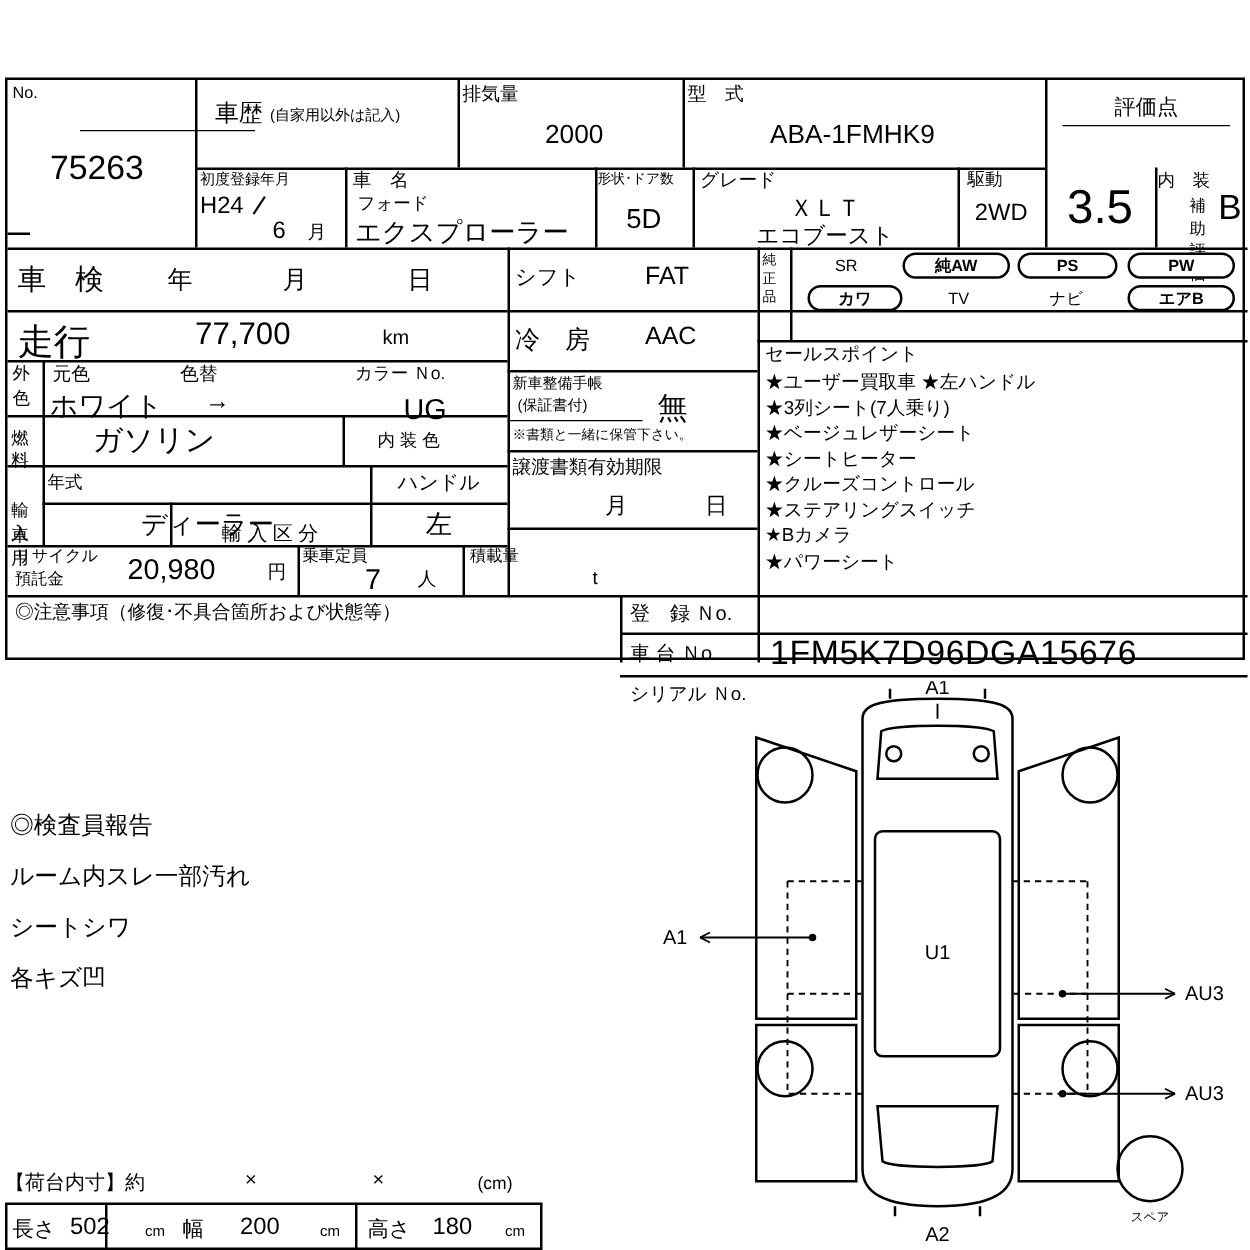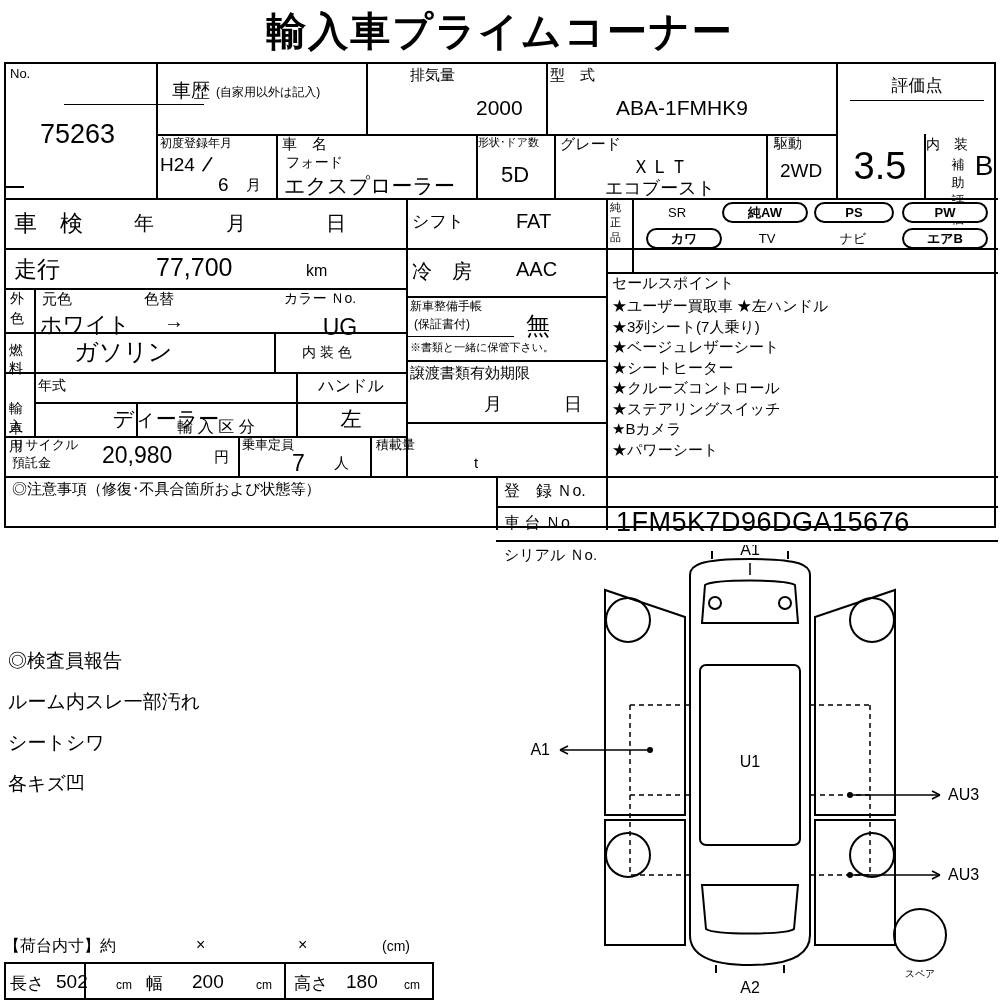--- a/index.html
+++ b/index.html
@@ -58,21 +58,20 @@
   .ins .hd { font-size:19px; }
 
   
   #diagram { position:absolute; left:500px; top:545px; width:500px; height:455px; }
 </style>
 </head>
 <body>
 
 <div class="sheet">
 
-  <div class="title">輸入車プライムコーナー</div>
 
   <div class="bx" id="topframe">
 
     <div class="hline" style="left:150px; top:70px; width:680px;"></div>
 
     <div class="hline" style="left:0px; top:134px; width:992px;"></div>
 
     <div class="hline" style="left:0px; top:184px; width:400px;"></div>
 
     <div class="hline" style="left:0px; top:224px; width:400px;"></div>
@@ -129,21 +128,21 @@
 
     <div class="hline" style="left:0px; top:122px; width:18px;"></div>
 
     <div class="cell" style="left:150px;top:0;width:210px;height:70px;">
       <div class="abs" style="left:16px; top:14px; font-size:19px;">車歴</div>
       <div class="abs sm" style="left:60px; top:20px;">(自家用以外は記入)</div>
     </div>
 
     <div class="hline" style="left:58px; top:40px; width:140px; height:1px;"></div>
 
-    <div class="cell" style="left:360px;top:0;width:180px;height:70px;margin-left:40px;">
+    <div class="cell" style="left:360px;top:0;width:180px;height:70px;">
       <div class="cl" style="font-size:15px;">排気量</div>
       <div class="cv med" style="left:70px; top:32px;">2000</div>
     </div>
 
     <div class="cell" style="left:540px;top:0;width:290px;height:70px;">
       <div class="cl" style="font-size:15px;">型　式</div>
       <div class="cv med" style="left:70px; top:32px;">ABA-1FMHK9</div>
     </div>
 
     <div class="cell" style="left:830px;top:0;width:162px;height:70px;">
@@ -191,21 +190,21 @@
     </div>
 
     <div class="cell" style="left:0;top:134px;width:400px;height:50px;">
       <div class="abs" style="left:8px;top:10px;font-size:23px;">車　検</div>
       <div class="abs" style="left:128px;top:12px;font-size:20px;">年</div>
       <div class="abs" style="left:220px;top:12px;font-size:20px;">月</div>
       <div class="abs" style="left:320px;top:12px;font-size:20px;">日</div>
     </div>
 
     <div class="cell" style="left:0;top:184px;width:400px;height:40px;">
-      <div class="abs" style="left:8px;top:6px;font-size:23px;">走行</div>
+      <div class="abs" style="left:8px;top:6px;font-size:29px;">走行</div>
       <div class="abs" style="left:150px;top:5px;font-size:25px;">77,700</div>
       <div class="abs" style="left:300px;top:14px;font-size:16px;">km</div>
     </div>
 
     <div class="cell" style="left:0;top:224px;width:28px;height:44px;">
       <div class="abs" style="left:4px;top:2px;font-size:14px;">外</div>
       <div class="abs" style="left:4px;top:22px;font-size:14px;">色</div>
     </div>
 
     <div class="cell" style="left:28px;top:224px;width:240px;height:84px;">

